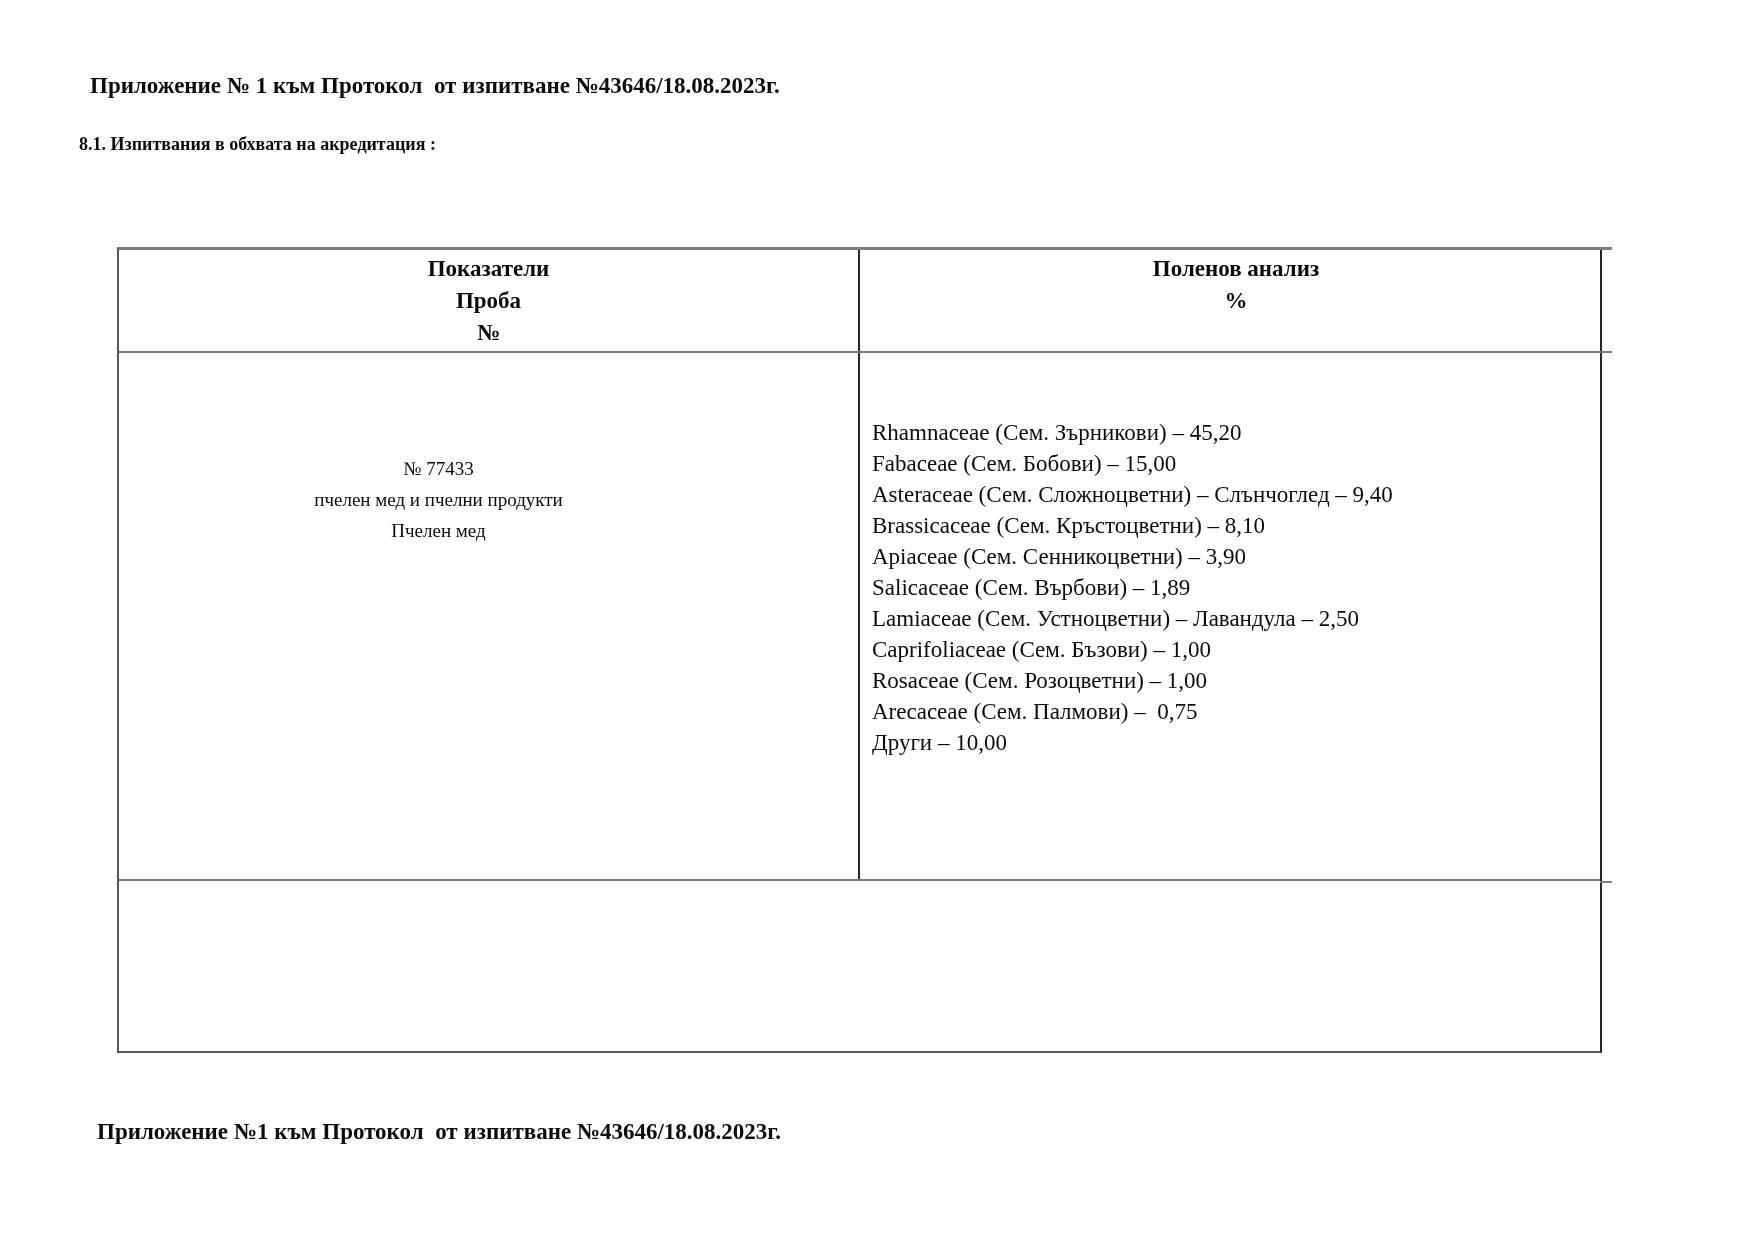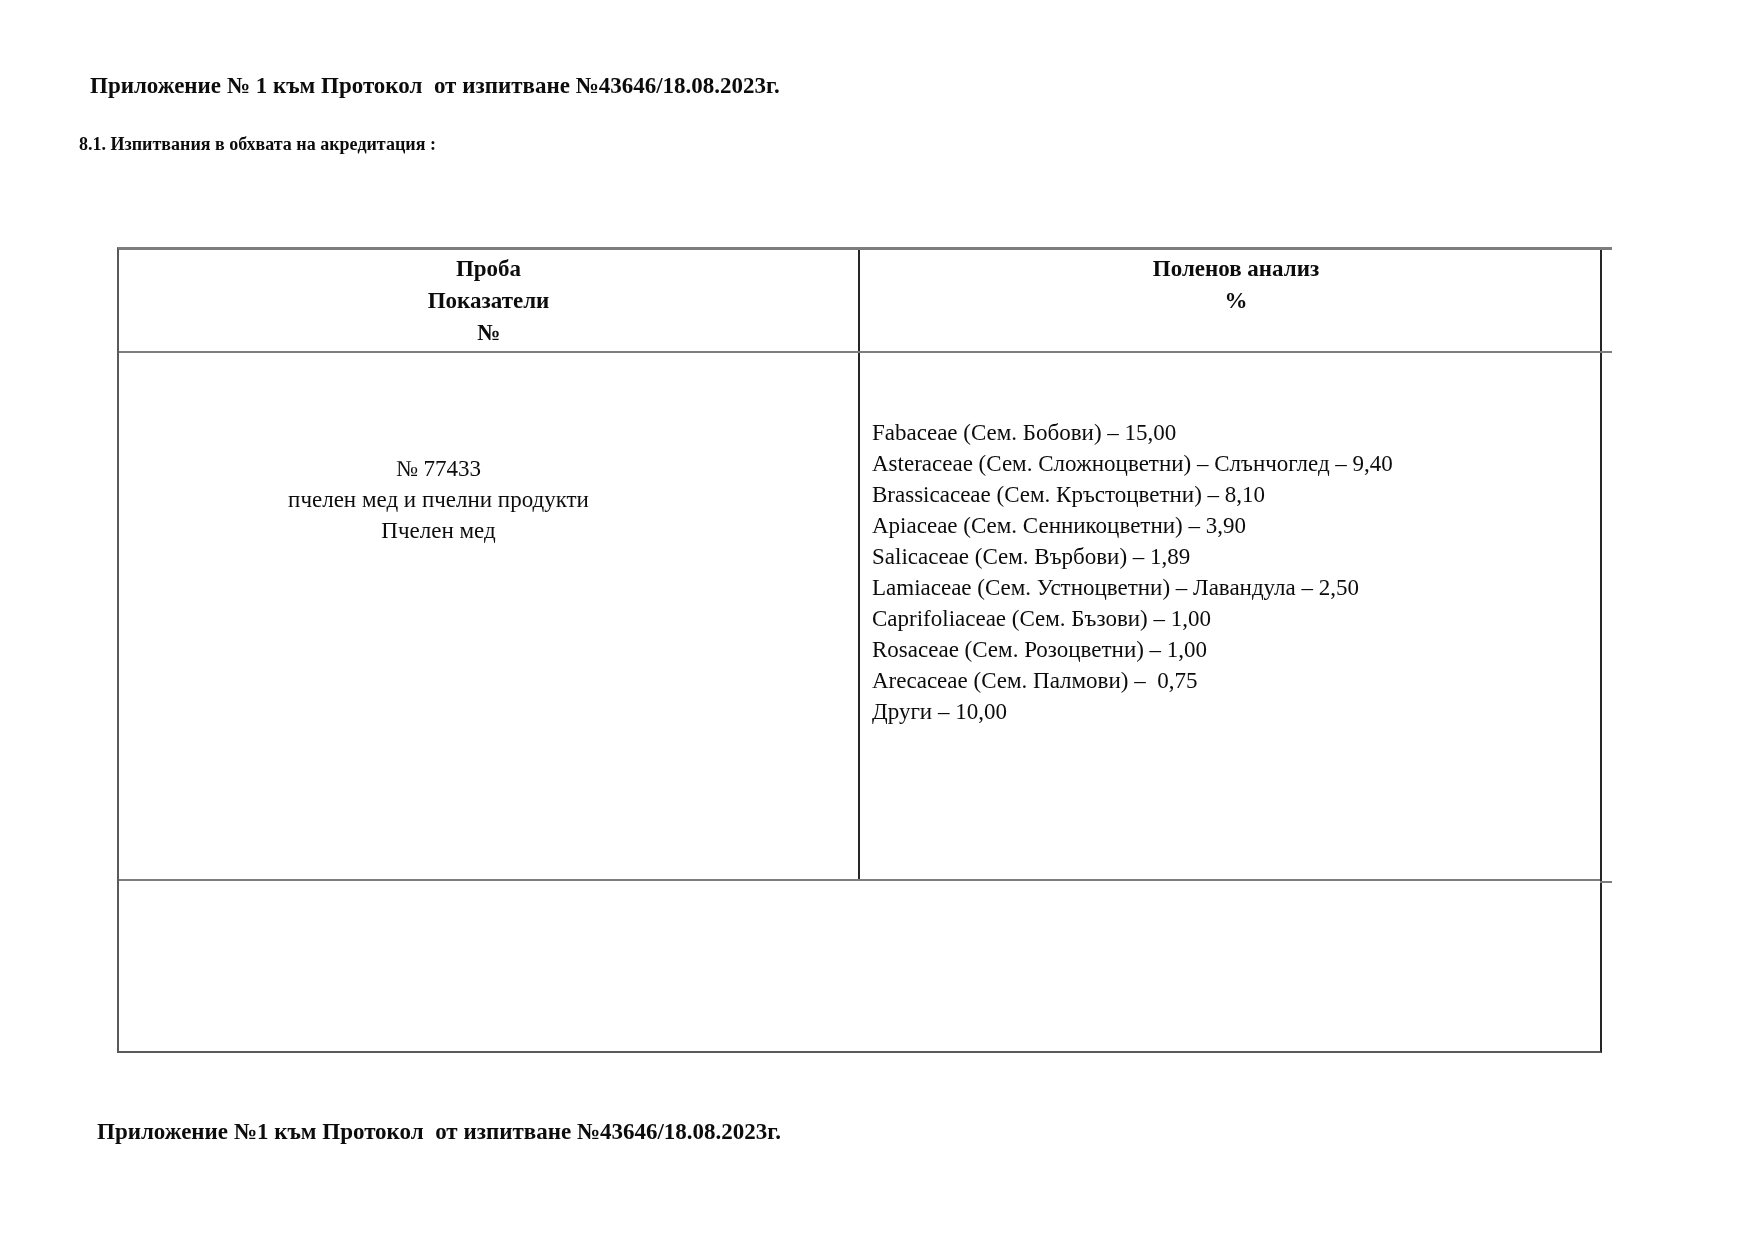--- a/index.html
+++ b/index.html
@@ -45,21 +45,21 @@
     text-align: center;
   }
   .cell.col-analysis { flex: 1; padding-left: 12px; }
 
   .header-row .cell { padding-top: 3px; font-weight: bold; font-size: 23px; line-height: 32px; }
   .header-row .col-analysis { text-align: center; }
 
   .main-row .col-indicators {
     padding-top: 100px;
     padding-right: 100px;
-    font-size: 23px; line-height: 31px;
+    font-size: 19px; line-height: 31px;
   }
   .main-row .col-analysis {
     padding-top: 64px;
     font-size: 23px; line-height: 31px;
   }
 
   
   .overhang {
     position: absolute; left: 100%;
     width: 12px; background: #7d7d7d;
@@ -78,37 +78,38 @@
 <body>
 
 <div class="abs doc-title pre">Приложение № 1 към Протокол  от изпитване №43646/18.08.2023г.</div>
 
 <div class="abs section-heading pre">8.1. Изпитвания в обхвата на акредитация :</div>
 
 <div class="report-table">
 
   <div class="t-row header-row">
     <div class="cell col-indicators">
+      <div>Показатели</div>
       <div>Проба</div>
-      <div>Показатели</div>
       <div>№</div>
     </div>
     <div class="cell col-analysis">
       <div>Поленов анализ</div>
       <div>%</div>
     </div>
   </div>
 
   <div class="t-row main-row">
     <div class="cell col-indicators">
       <div>№ 77433</div>
       <div>пчелен мед и пчелни продукти</div>
       <div>Пчелен мед</div>
     </div>
     <div class="cell col-analysis">
+      <div class="pre">Rhamnaceae (Сем. Зърникови) – 45,20</div>
       <div class="pre">Fabaceae (Сем. Бобови) – 15,00</div>
       <div class="pre">Asteraceae (Сем. Сложноцветни) – Слънчоглед – 9,40</div>
       <div class="pre">Brassicaceae (Сем. Кръстоцветни) – 8,10</div>
       <div class="pre">Apiaceae (Сем. Сенникоцветни) – 3,90</div>
       <div class="pre">Salicaceae (Сем. Върбови) – 1,89</div>
       <div class="pre">Lamiaceae (Сем. Устноцветни) – Лавандула – 2,50</div>
       <div class="pre">Caprifoliaceae (Сем. Бъзови) – 1,00</div>
       <div class="pre">Rosaceae (Сем. Розоцветни) – 1,00</div>
       <div class="pre">Arecaceae (Сем. Палмови) –  0,75</div>
       <div class="pre">Други – 10,00</div>

